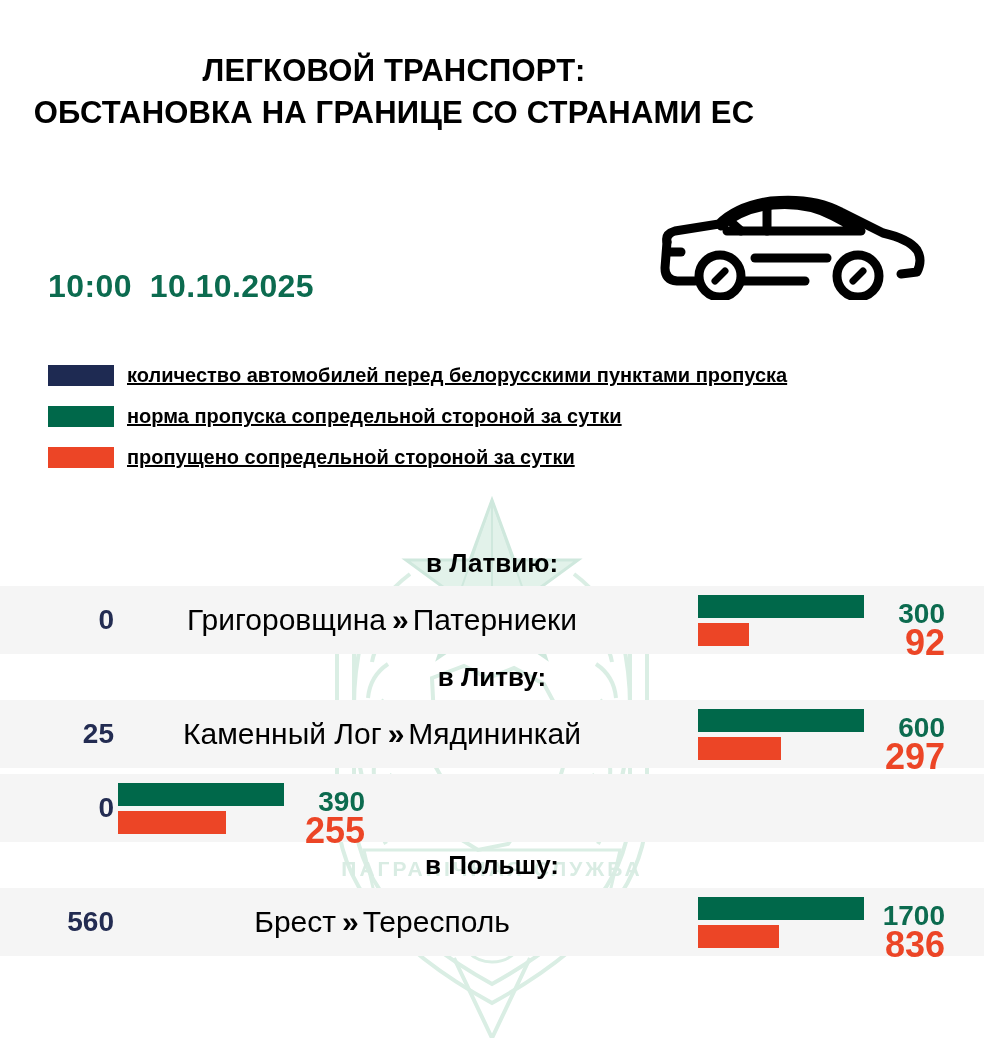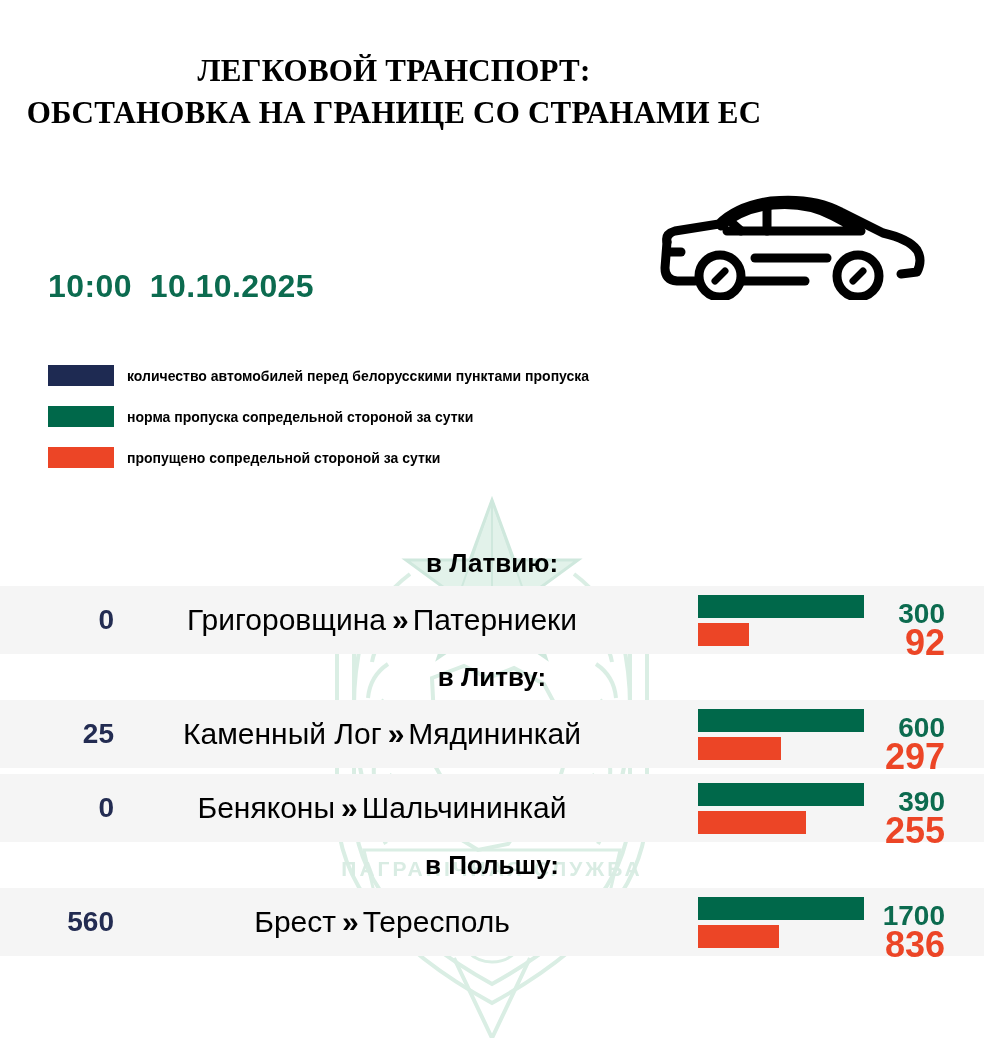--- a/index.html
+++ b/index.html
@@ -35,21 +35,20 @@
   }
 
   
   .title-block {
     position: absolute;
     top: 50px;
     left: 0;
     width: 788px;
     text-align: center;
     z-index: 3;
-    font-family: Liberation Serif, serif;
   }
   .title-line {
     font-size: 31px;
     font-weight: bold;
     color: #000000;
     letter-spacing: 0.2px;
     line-height: 42px;
     white-space: nowrap;
   }
 
@@ -88,24 +87,25 @@
     align-items: center;
     height: 41px;
   }
   .legend-swatch {
     width: 66px;
     height: 21px;
     flex: 0 0 auto;
   }
   .legend-label {
     margin-left: 13px;
-    font-size: 14px;
+    font-size: 20px;
     font-weight: bold;
     color: #000000;
     white-space: nowrap;
+    text-decoration: underline;
   }
 
   
   .table {
     position: absolute;
     left: 0;
     top: 540px;
     width: 984px;
     z-index: 2;
   }
@@ -310,21 +310,20 @@
         <div class="bar bar-passed" style="width:50%"></div>
       </div>
       <div class="cell-values">
         <span class="val-norm">600</span>
         <span class="val-passed">297</span>
       </div>
     </div>
 
     <div class="row">
       <div class="cell-count">0</div>
-      <div class="cell-route"><span>Беняконы</span><span class="chev">»</span><span>Шальчининкай</span></div>
       <div class="cell-bars">
         <div class="bar bar-norm" style="width:100%"></div>
         <div class="bar bar-passed" style="width:65%"></div>
       </div>
       <div class="cell-values">
         <span class="val-norm">390</span>
         <span class="val-passed">255</span>
       </div>
     </div>
 

